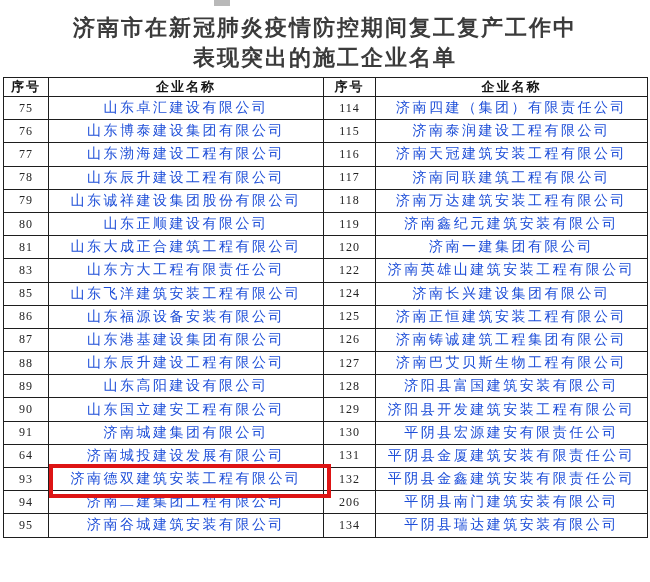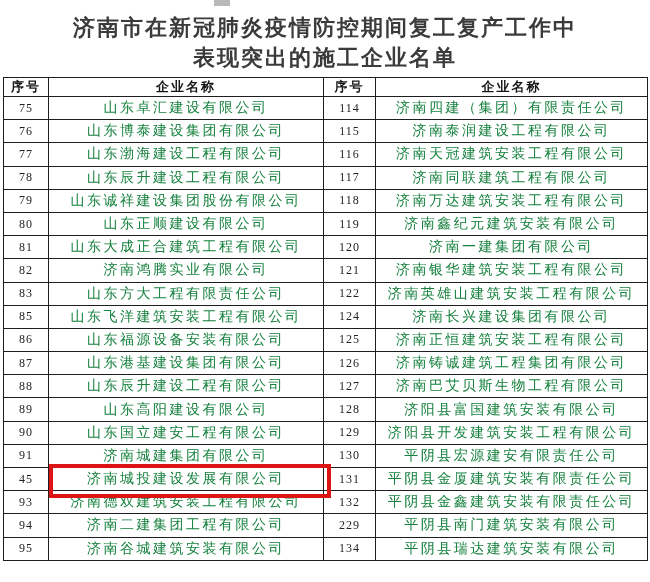--- a/index.html
+++ b/index.html
@@ -56,21 +56,21 @@
   }
   table.roster td { height: 23.2px; }
   td.num-cell {
     font-size: 12px;
     letter-spacing: 1px;
     color: #242424;
   }
   td.name-cell {
     font-size: 14px;
     letter-spacing: 2.5px;
-    color: #15803d;
+    color: #1d4ed8;
     font-family: Liberation Mono, monospace;
   }
   .highlight-box {
     position: absolute;
     left: 49px; top: 464px;
     width: 282px; height: 34px;
     border: 4px solid #dd1414;
     pointer-events: none;
   }
 </style>
@@ -138,26 +138,20 @@
           <td class="num-cell">119</td>
           <td class="name-cell">济南鑫纪元建筑安装有限公司</td>
         </tr>
         <tr>
           <td class="num-cell">81</td>
           <td class="name-cell">山东大成正合建筑工程有限公司</td>
           <td class="num-cell">120</td>
           <td class="name-cell">济南一建集团有限公司</td>
         </tr>
         <tr>
-          <td class="num-cell">82</td>
-          <td class="name-cell">济南鸿腾实业有限公司</td>
-          <td class="num-cell">121</td>
-          <td class="name-cell">济南银华建筑安装工程有限公司</td>
-        </tr>
-        <tr>
           <td class="num-cell">83</td>
           <td class="name-cell">山东方大工程有限责任公司</td>
           <td class="num-cell">122</td>
           <td class="name-cell">济南英雄山建筑安装工程有限公司</td>
         </tr>
         <tr>
           <td class="num-cell">85</td>
           <td class="name-cell">山东飞洋建筑安装工程有限公司</td>
           <td class="num-cell">124</td>
           <td class="name-cell">济南长兴建设集团有限公司</td>
@@ -192,35 +186,35 @@
           <td class="num-cell">129</td>
           <td class="name-cell">济阳县开发建筑安装工程有限公司</td>
         </tr>
         <tr>
           <td class="num-cell">91</td>
           <td class="name-cell">济南城建集团有限公司</td>
           <td class="num-cell">130</td>
           <td class="name-cell">平阴县宏源建安有限责任公司</td>
         </tr>
         <tr>
-          <td class="num-cell">45</td>
+          <td class="num-cell">64</td>
           <td class="name-cell">济南城投建设发展有限公司</td>
           <td class="num-cell">131</td>
           <td class="name-cell">平阴县金厦建筑安装有限责任公司</td>
         </tr>
         <tr>
           <td class="num-cell">93</td>
           <td class="name-cell">济南德双建筑安装工程有限公司</td>
           <td class="num-cell">132</td>
           <td class="name-cell">平阴县金鑫建筑安装有限责任公司</td>
         </tr>
         <tr>
           <td class="num-cell">94</td>
           <td class="name-cell">济南二建集团工程有限公司</td>
-          <td class="num-cell">229</td>
+          <td class="num-cell">206</td>
           <td class="name-cell">平阴县南门建筑安装有限公司</td>
         </tr>
         <tr>
           <td class="num-cell">95</td>
           <td class="name-cell">济南谷城建筑安装有限公司</td>
           <td class="num-cell">134</td>
           <td class="name-cell">平阴县瑞达建筑安装有限公司</td>
         </tr>
       </tbody>
   </table>

